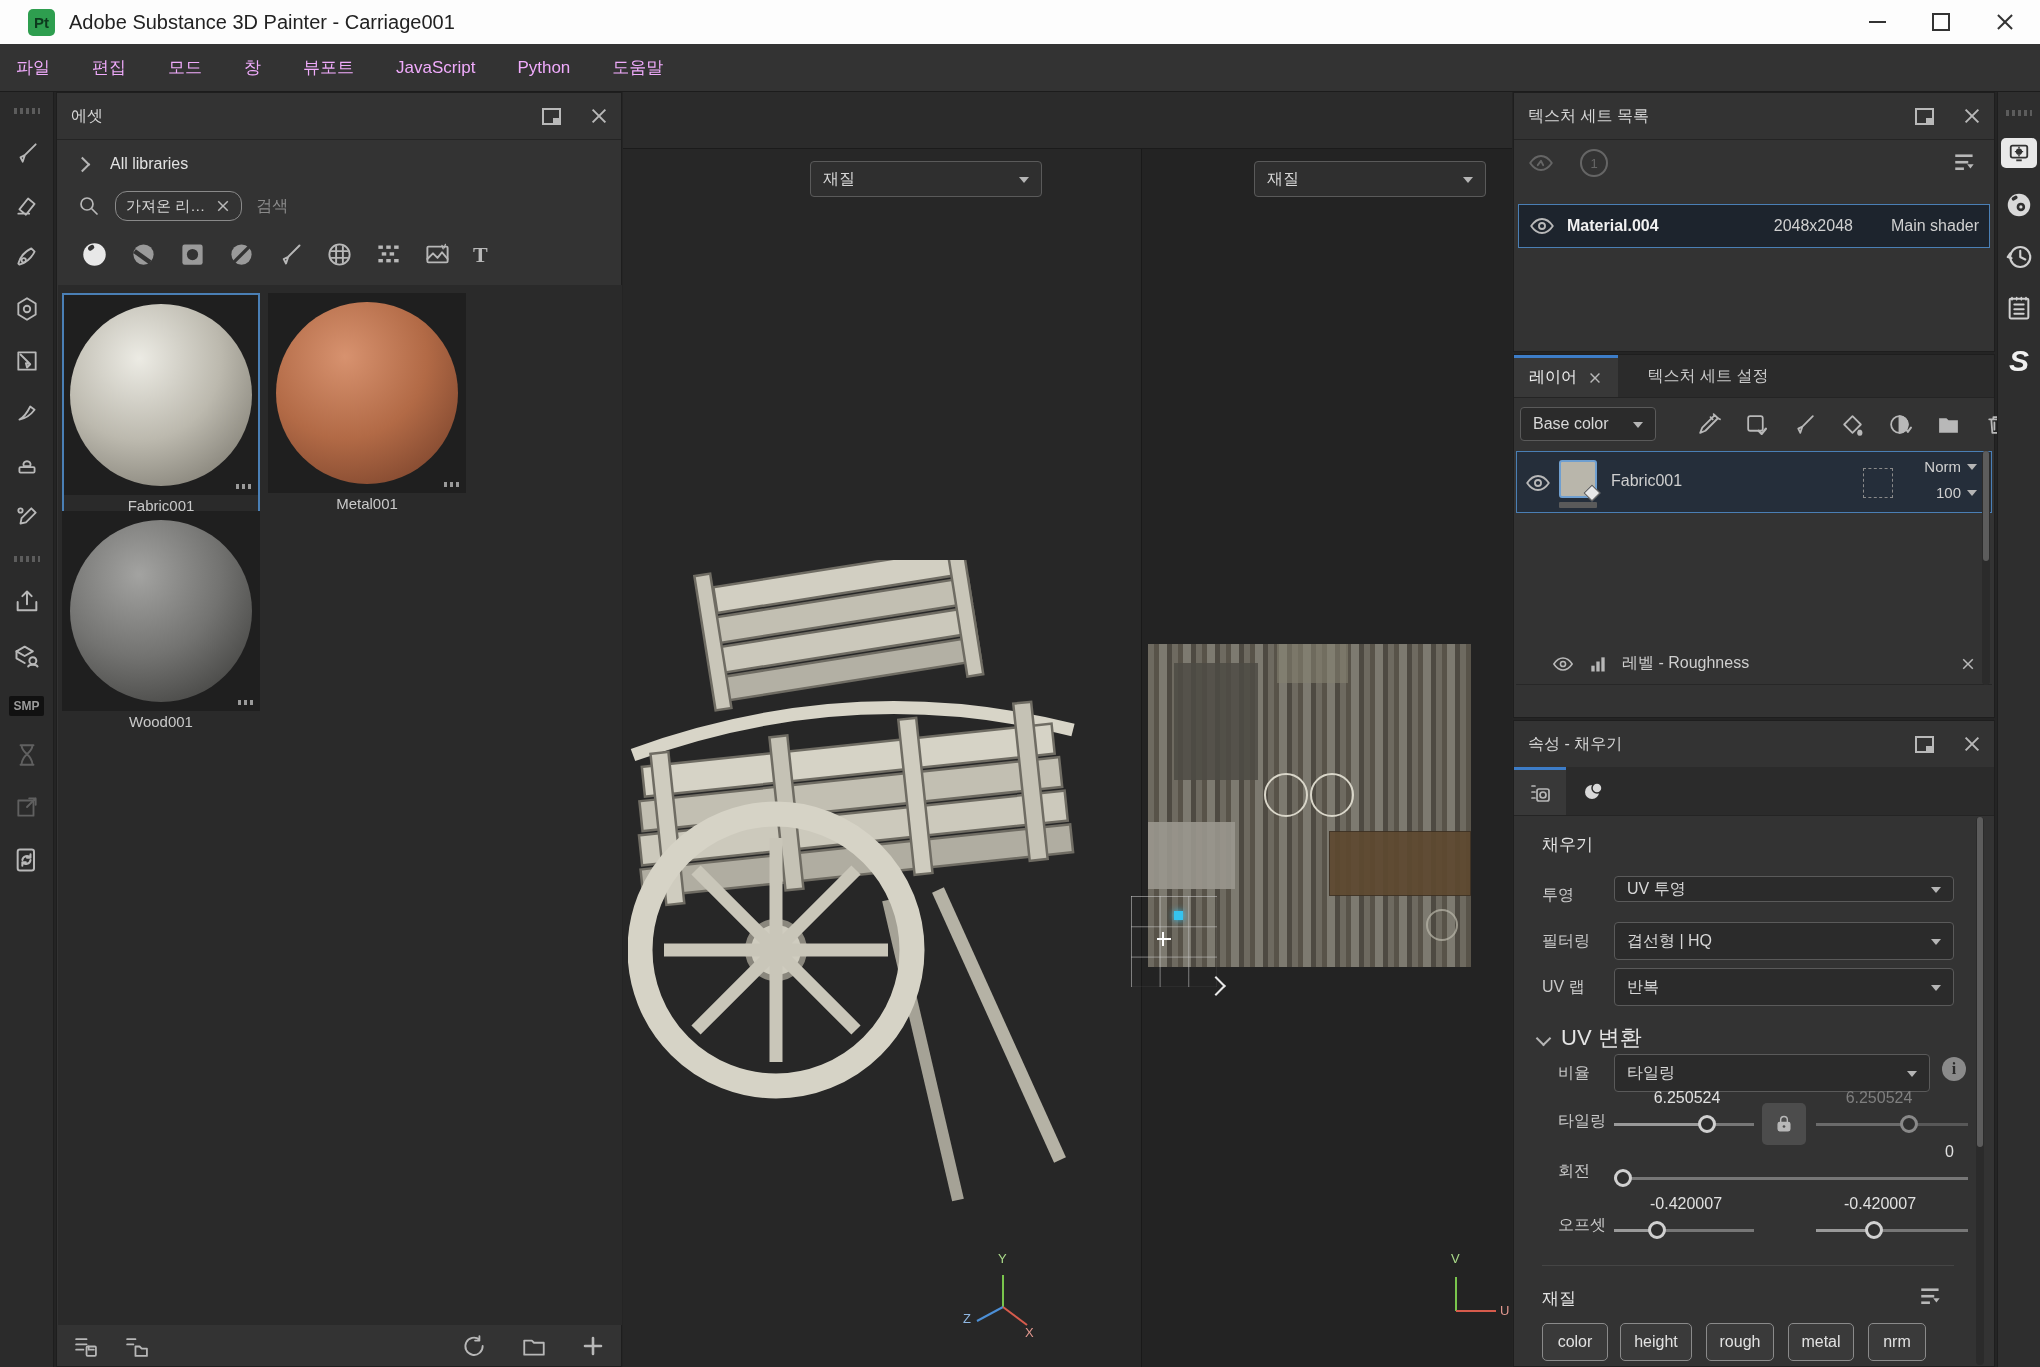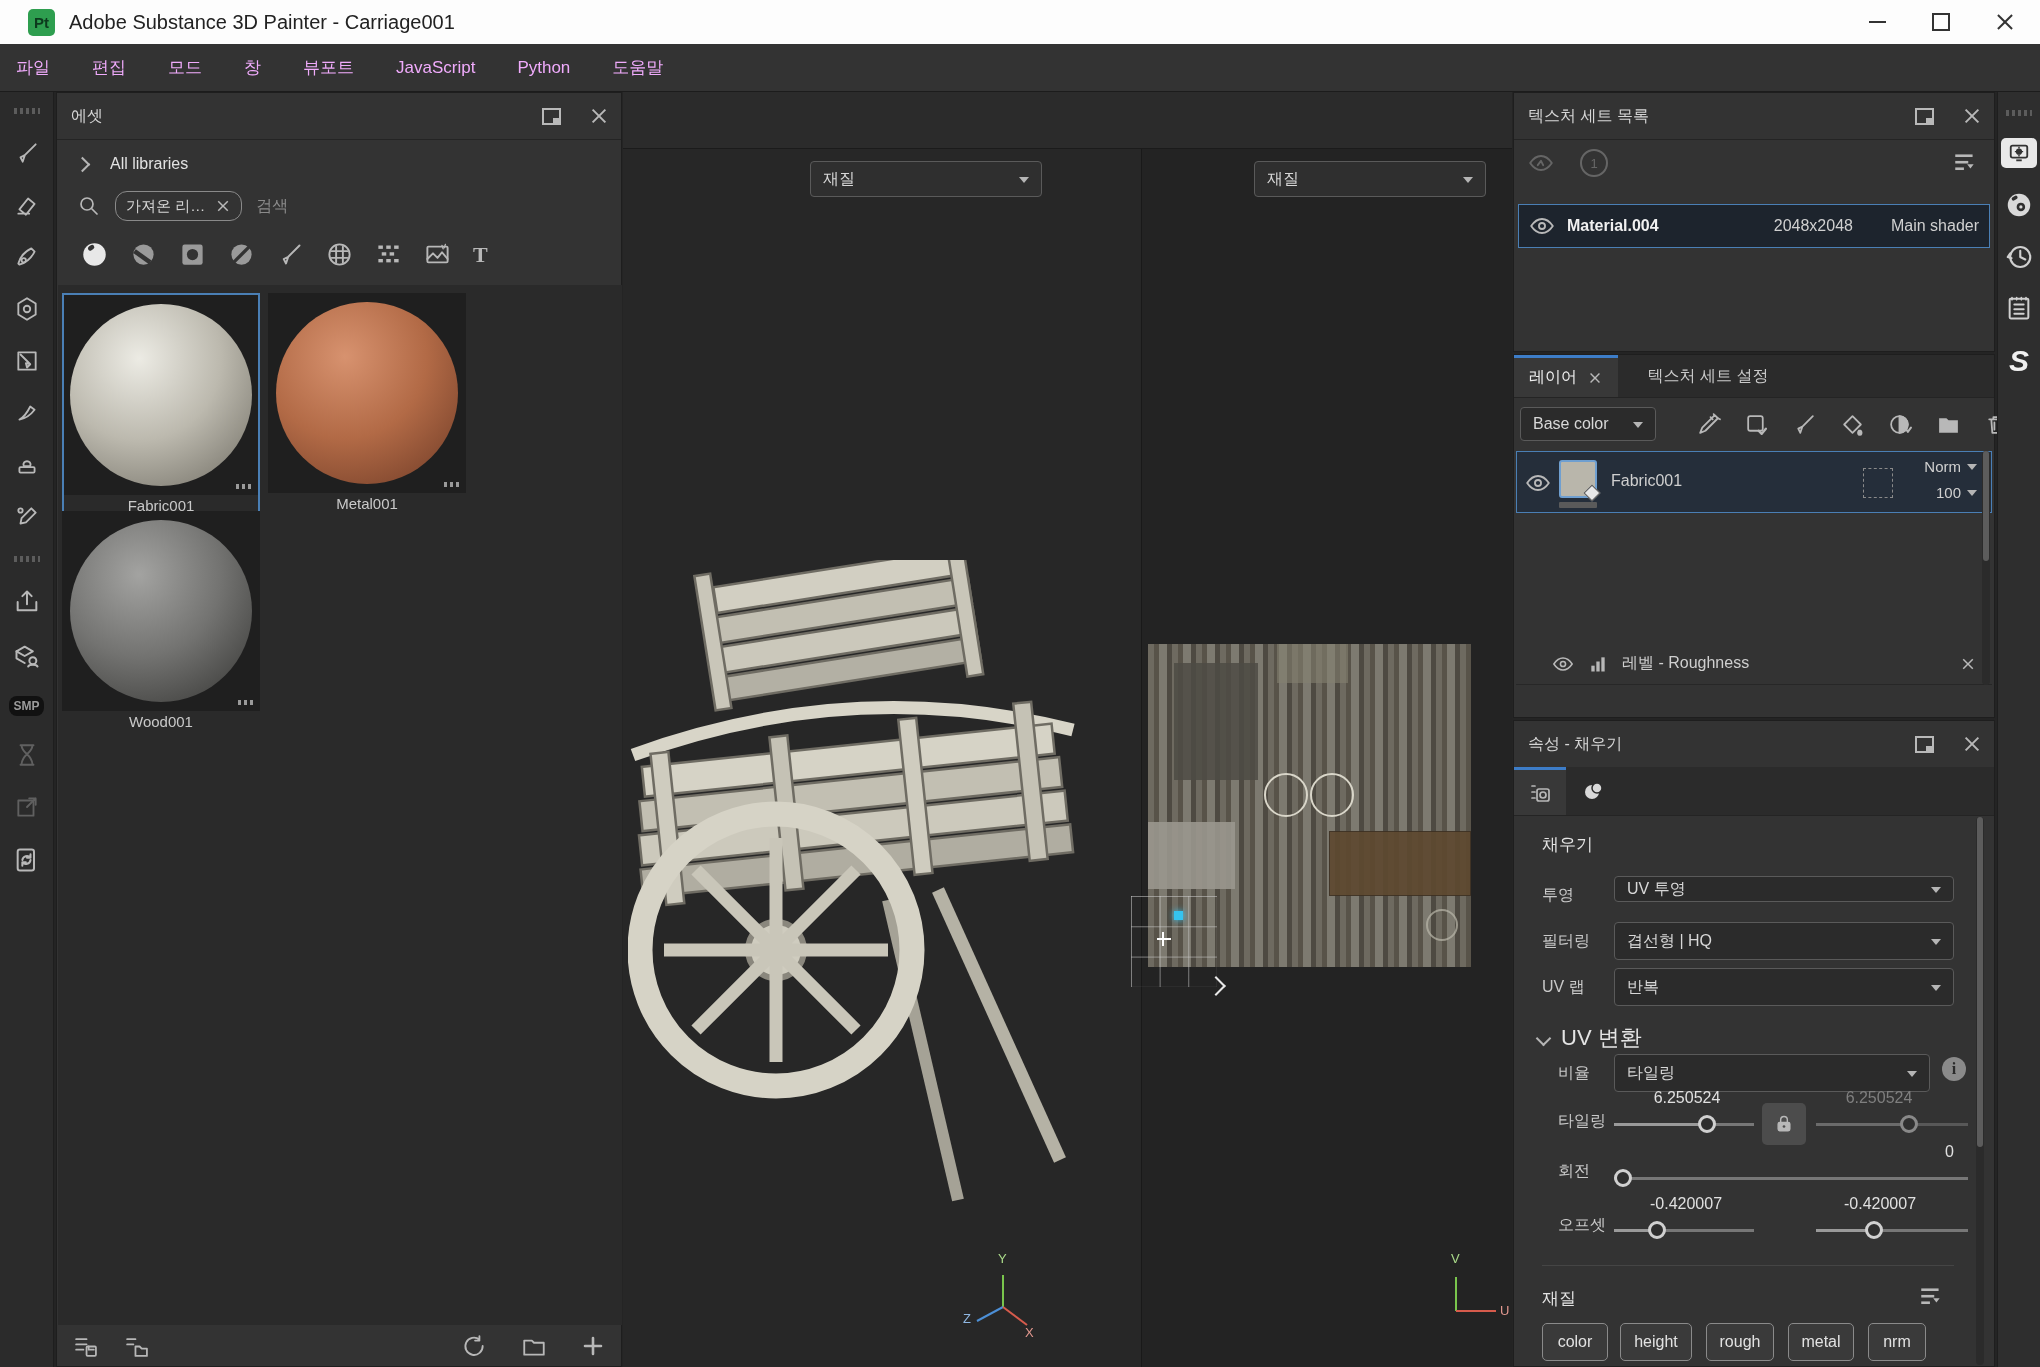--- a/index.html
+++ b/index.html
@@ -31,21 +31,21 @@
   .chevR{width:9px;height:9px;border-right:2px solid #b5b5b5;border-bottom:2px solid #b5b5b5;transform:rotate(-45deg);display:inline-block;}
   .chevD{width:9px;height:9px;border-right:2px solid #b5b5b5;border-bottom:2px solid #b5b5b5;transform:rotate(45deg);display:inline-block;}
   .dd{background:#2b2b2b;border:1px solid #5a5a5a;border-radius:4px;color:#d8d8d8;display:flex;align-items:center;padding:0 12px;box-sizing:border-box;}
   .dd .car{margin-left:auto;}
   svg.ic{stroke:#b8b8b8;fill:none;stroke-width:1.7;stroke-linecap:round;stroke-linejoin:round;}
   svg.icf{fill:#b8b8b8;stroke:none;}
   .dim{opacity:.38;}
   
   .vstrip{background:#2b2b2b;display:flex;flex-direction:column;align-items:center;}
   .dots{width:26px;height:6px;background:repeating-linear-gradient(90deg,#5c5c5c 0 3px,transparent 3px 6px);}
-  .smp{background:#111;color:#9b9b9b;font-weight:bold;font-size:12px;padding:3px 4px;border-radius:8px;letter-spacing:0;}
+  .smp{background:#111;color:#9b9b9b;font-weight:bold;font-size:12px;padding:3px 4px;border-radius:2px;letter-spacing:0;}
   .whitebox{background:#e9e9e9;border-radius:5px;width:36px;height:30px;display:flex;align-items:center;justify-content:center;}
   .slogo{color:#f0f0f0;font-weight:bold;font-size:30px;font-style:italic;}
   
   .pill{border:1px solid #8a8a8a;border-radius:12px;height:28px;display:flex;align-items:center;gap:10px;padding:0 10px;color:#d5d5d5;font-size:15px;}
   .tile{position:absolute;box-sizing:border-box;}
   .tile .thumb{position:absolute;left:0;top:0;right:0;height:200px;background:#1f1f1f;}
   .sphere{position:absolute;left:50%;top:50%;transform:translate(-50%,-50%);width:182px;height:182px;border-radius:50%;}
   .tname{position:absolute;left:0;right:0;top:202px;text-align:center;font-size:15px;color:#c9c9c9;}
   .dots3{position:absolute;right:6px;bottom:6px;width:16px;height:5px;background:repeating-linear-gradient(90deg,#9a9a9a 0 3px,transparent 3px 6px);}
   

